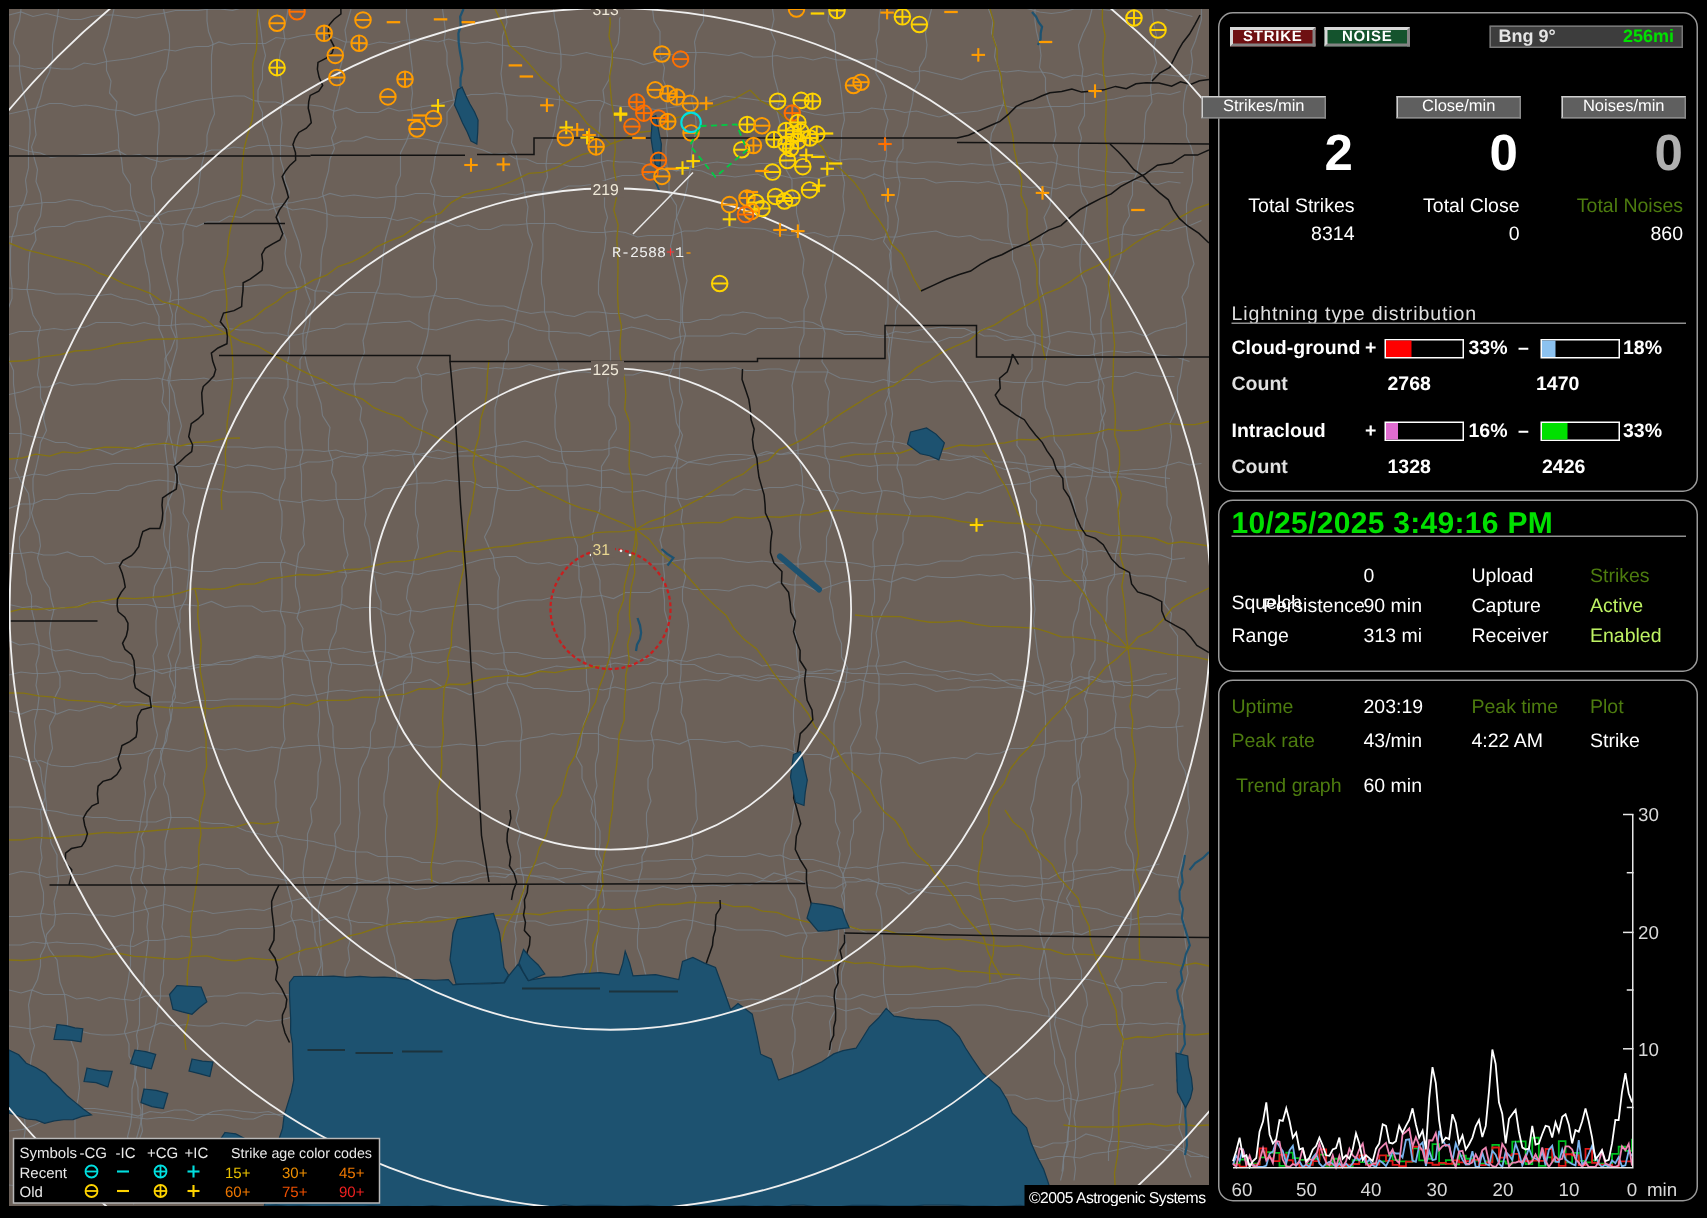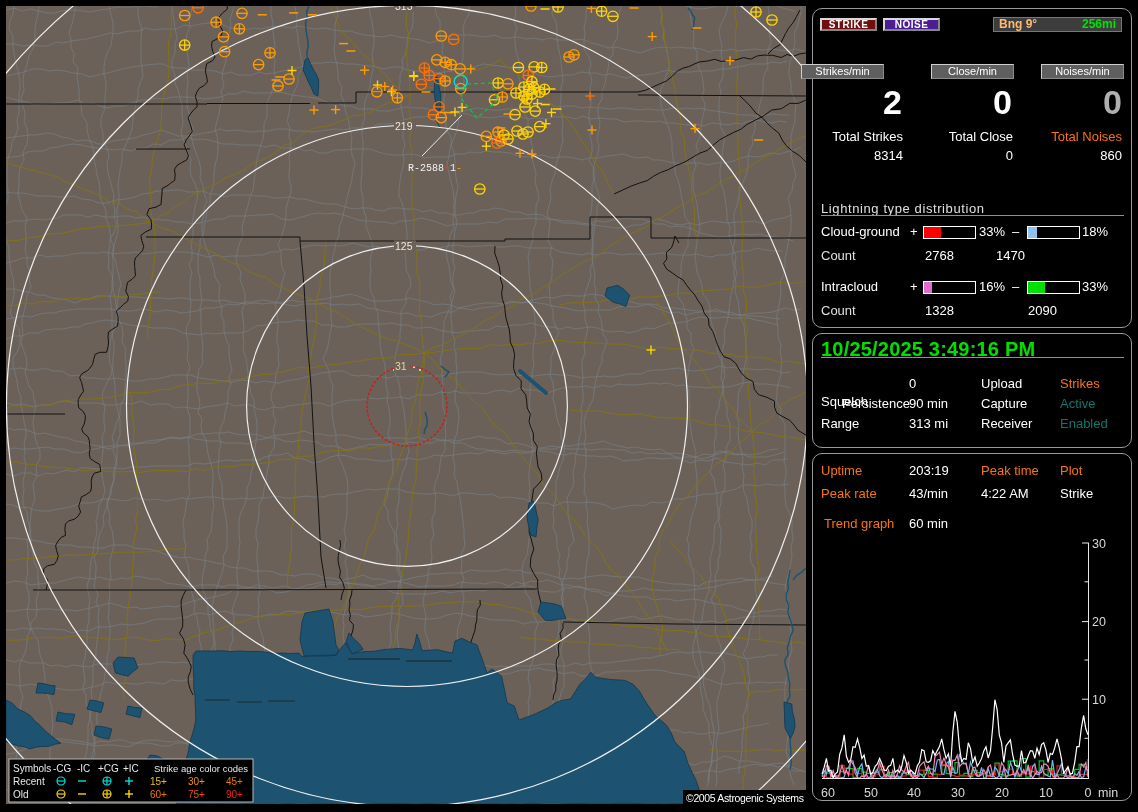--- a/index.html
+++ b/index.html
@@ -1,28 +1,28 @@
 <!DOCTYPE html>
 <html><head><meta charset="utf-8">
 <style>
 html,body{margin:0;padding:0;background:#000;width:1138px;height:812px;overflow:hidden}
 body{position:relative;font-family:"Liberation Sans",sans-serif}
 .panel{position:absolute;border:1px solid #999;border-radius:10px;background:#000}
 .t{position:absolute;white-space:nowrap;line-height:1.15}
 .t.r{text-align:right}
-.w{color:#fff}.gy{color:#f97316}.lg{color:#e0e0e0}.gn{color:#0f766e}
+.w{color:#fff}.gy{color:#4d7c0f}.lg{color:#e0e0e0}.gn{color:#bef264}
 .s13{font-size:13px}
-.b{font-weight:normal}
+.b{font-weight:bold}
 .big{font-size:34px;font-weight:bold;color:#fff;line-height:1.0}
 .big.dim{color:#b0b0b0}
 .btn{position:absolute;font-size:10px;font-weight:bold;color:#fff;text-align:center;line-height:9px;letter-spacing:0.5px}
 .btn.strike{background:#6e1012;border:2px outset #d8d8d8}
-.btn.noise{background:#4c1d95;border:2px outset #d8d8d8}
+.btn.noise{background:#14532d;border:2px outset #d8d8d8}
 .bng{position:absolute;background:#3d3d3d;border:1px solid #777;font-size:12px;font-weight:bold;line-height:13px;padding:0 5px}
-.bng .bl{color:#fdba74}.bng .gr{color:#00e000;float:right}
+.bng .bl{color:#e5e5e5}.bng .gr{color:#00e000;float:right}
 .mlab{position:absolute;width:81px;height:13px;background:#5f5f5f;border:1px solid #cfcfcf;border-bottom-color:#8a8a8a;border-right-color:#8a8a8a;color:#fff;font-size:11px;text-align:center;line-height:13px}
 .bar{position:absolute;width:51px;height:11px;border:1px solid #fff;background:#000}
 .bar i{display:block;height:100%}
 .date{font-size:20px;font-weight:bold;color:#00e000;letter-spacing:0.2px}
 </style></head>
 <body>
 <svg width="800" height="798" viewBox="6 6 800 798" style="position:absolute;left:6px;top:6px">
 <rect x="6" y="6" width="800" height="798" fill="#6c6159"></rect>
 <path d="M14 6L13 14L10 21L9 29L13 37L13 46L14 54L16 63L18 71L20 80L20 89L19 96L19 104L19 112L17 120L18 128L16 135L12 142L11 150L8 158L7 166L7 174L7 183L8 191L8 199L5 207L5 215L5 223L5 231L6 240L9 247L9 256L10 264L11 271L13 278L14 287L14 295L12 304L10 313L14 321L19 329L20 337L20 345L17 352L13 358L13 365L15 373L17 381L18 389L21 397L21 406L23 414L24 422L26 429L26 436L24 443L25 450L24 457L26 465L25 473L23 481L24 489L23 497L23 505L27 512L28 521L30 528L31 537L31 545L33 554L34 562L38 570L38 578L39 586L38 594L36 601L37 610L36 617L31 623L30 631L27 637L27 644L25 653L21 661L19 670L20 679L20 688L23 697L21 704L20 712L20 719L20 726L17 734L16 743L17 752L16 759L16 767L17 775L16 783L18 791" fill="none" stroke="#79838b" stroke-width="0.8" opacity="0.75"></path>
 <path d="M39 6L38 14L36 22L35 30L35 39L33 48L29 56L27 65L24 73L23 81L24 90L21 98L23 106L25 113L24 121L27 129L28 136L27 144L23 152L24 160L20 168L19 176L19 185L18 193L20 202L22 210L27 218L25 226L26 234L26 242L25 250L27 257L27 265L30 272L29 279L31 287L27 295L26 303L24 312L22 319L22 327L23 334L21 342L23 349L26 356L27 364L25 372L27 379L29 386L33 392L34 399L36 406L34 414L33 422L34 430L35 437L37 444L40 451L40 458L36 466L37 476L33 484L34 492L35 499L32 507L31 514L30 523L30 532L27 541L28 549L28 557L27 565L28 572L26 580L27 588L29 595L29 603L27 610L28 618L30 625L33 633L38 640L39 648L40 655L43 663L44 670L45 678L45 686L47 693L50 701L52 708L52 716L53 725L52 733L50 741L50 750L50 758L51 767L50 775L49 783L48 790" fill="none" stroke="#79838b" stroke-width="0.8" opacity="0.75"></path>
@@ -685,35 +685,35 @@
     <i style="width:33%;background:#ff0000"></i>
   </div>
 <div class="t w s13 b" style="left:979px;top:225px">33%</div>
 <div class="t w s13 b" style="left:1012px;top:225px">–</div>
 <div class="bar" style="left:1027px;top:226px">
     <i style="width:18%;background:#8cc2f0"></i>
   </div>
 <div class="t w s13 b" style="left:1082px;top:225px">18%</div>
 <div class="t lg s13 b" style="left:821px;top:249px">Count</div>
 <div class="t w s13 b" style="left:925px;top:249px">2768</div>
-<div class="t w s13 b" style="left:996px;top:249px">1470</div>
+<div class="t w s13 b" style="left:1024px;top:249px">1470</div>
 <div class="t w s13 b" style="left:821px;top:280px">Intracloud</div>
 <div class="t w s13 b" style="left:910px;top:280px">+</div>
 <div class="bar" style="left:923px;top:281px">
     <i style="width:16%;background:#e06cd0"></i>
   </div>
 <div class="t w s13 b" style="left:979px;top:280px">16%</div>
 <div class="t w s13 b" style="left:1012px;top:280px">–</div>
 <div class="bar" style="left:1027px;top:281px">
     <i style="width:33%;background:#00e000"></i>
   </div>
 <div class="t w s13 b" style="left:1082px;top:280px">33%</div>
 <div class="t lg s13 b" style="left:821px;top:304px">Count</div>
 <div class="t w s13 b" style="left:925px;top:304px">1328</div>
-<div class="t w s13 b" style="left:1028px;top:304px">2090</div>
+<div class="t w s13 b" style="left:1028px;top:304px">2426</div>
 <div class="t date" style="left:821px;top:338px">10/25/2025 3:49:16 PM</div>
 <div style="position:absolute;left:821px;top:357px;width:303px;height:1px;background:#909090"></div>
 <div class="t w s13" style="left:821px;top:395px">Squelch</div>
 <div class="t w s13" style="left:909px;top:377px">0</div>
 <div class="t w s13" style="left:981px;top:377px">Upload</div>
 <div class="t gy s13" style="left:1060px;top:377px">Strikes</div>
 <div class="t w s13" style="left:842px;top:397px">Persistence</div>
 <div class="t w s13" style="left:909px;top:397px">90 min</div>
 <div class="t w s13" style="left:981px;top:397px">Capture</div>
 <div class="t gn s13" style="left:1060px;top:397px">Active</div>

